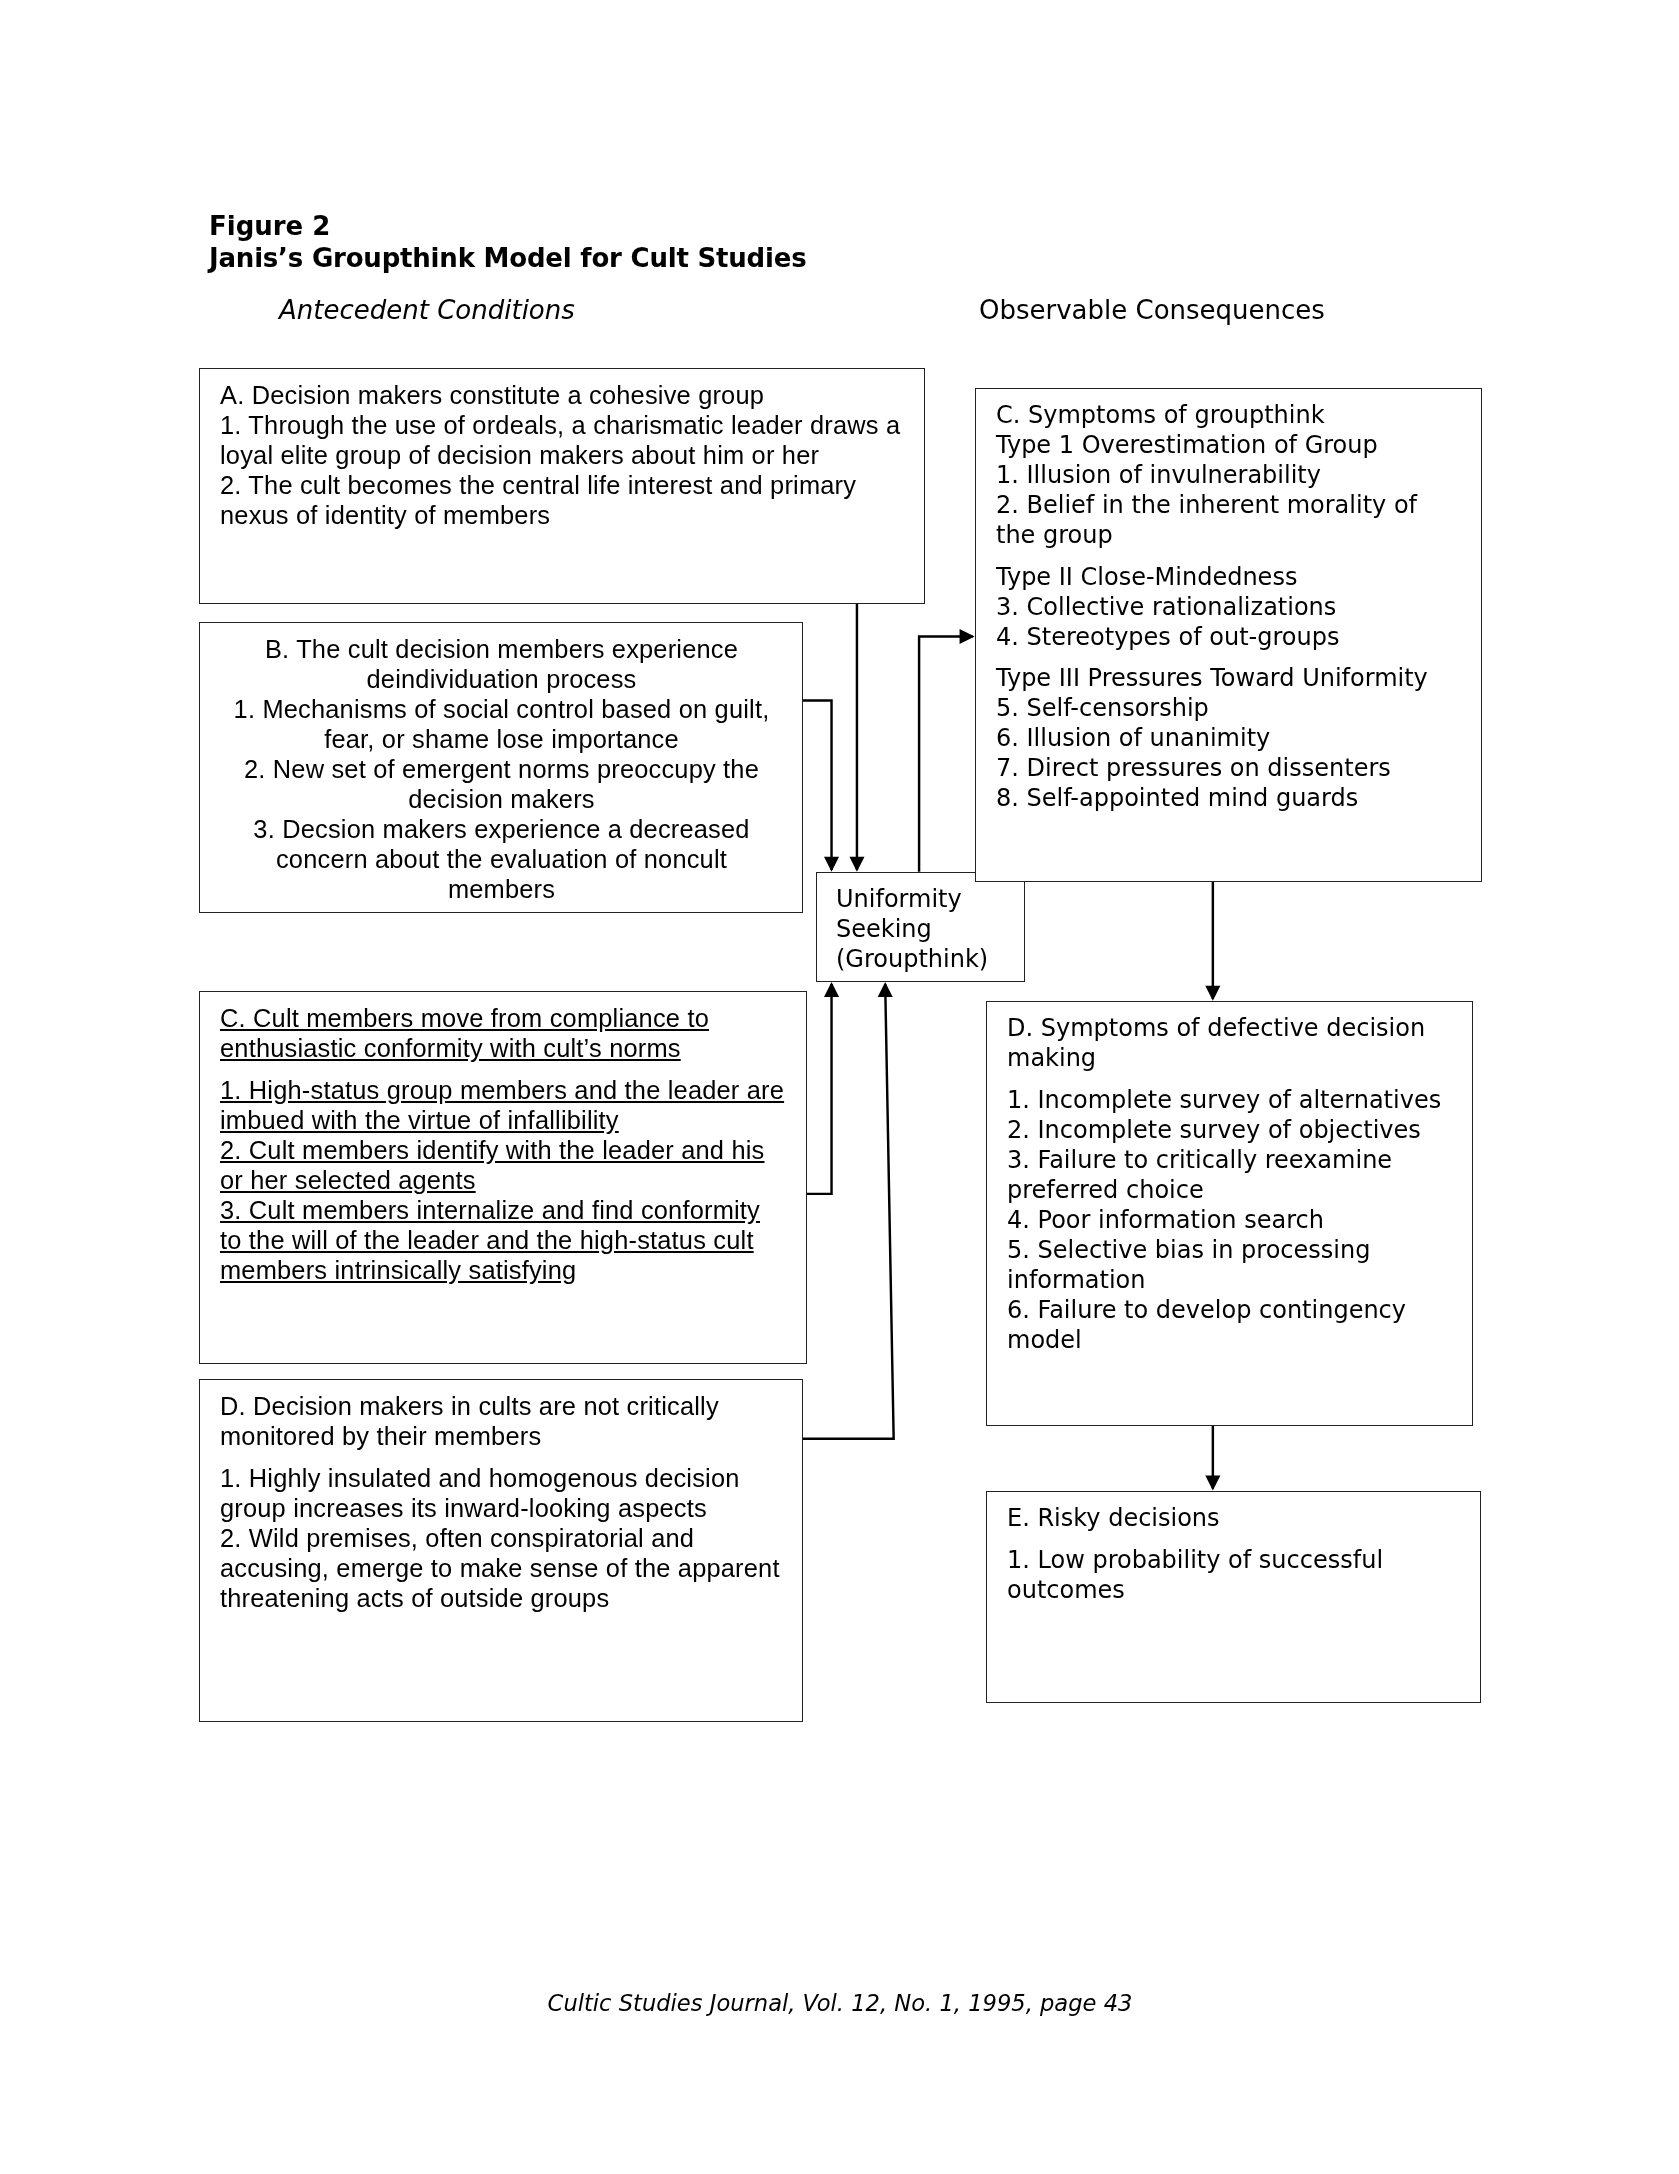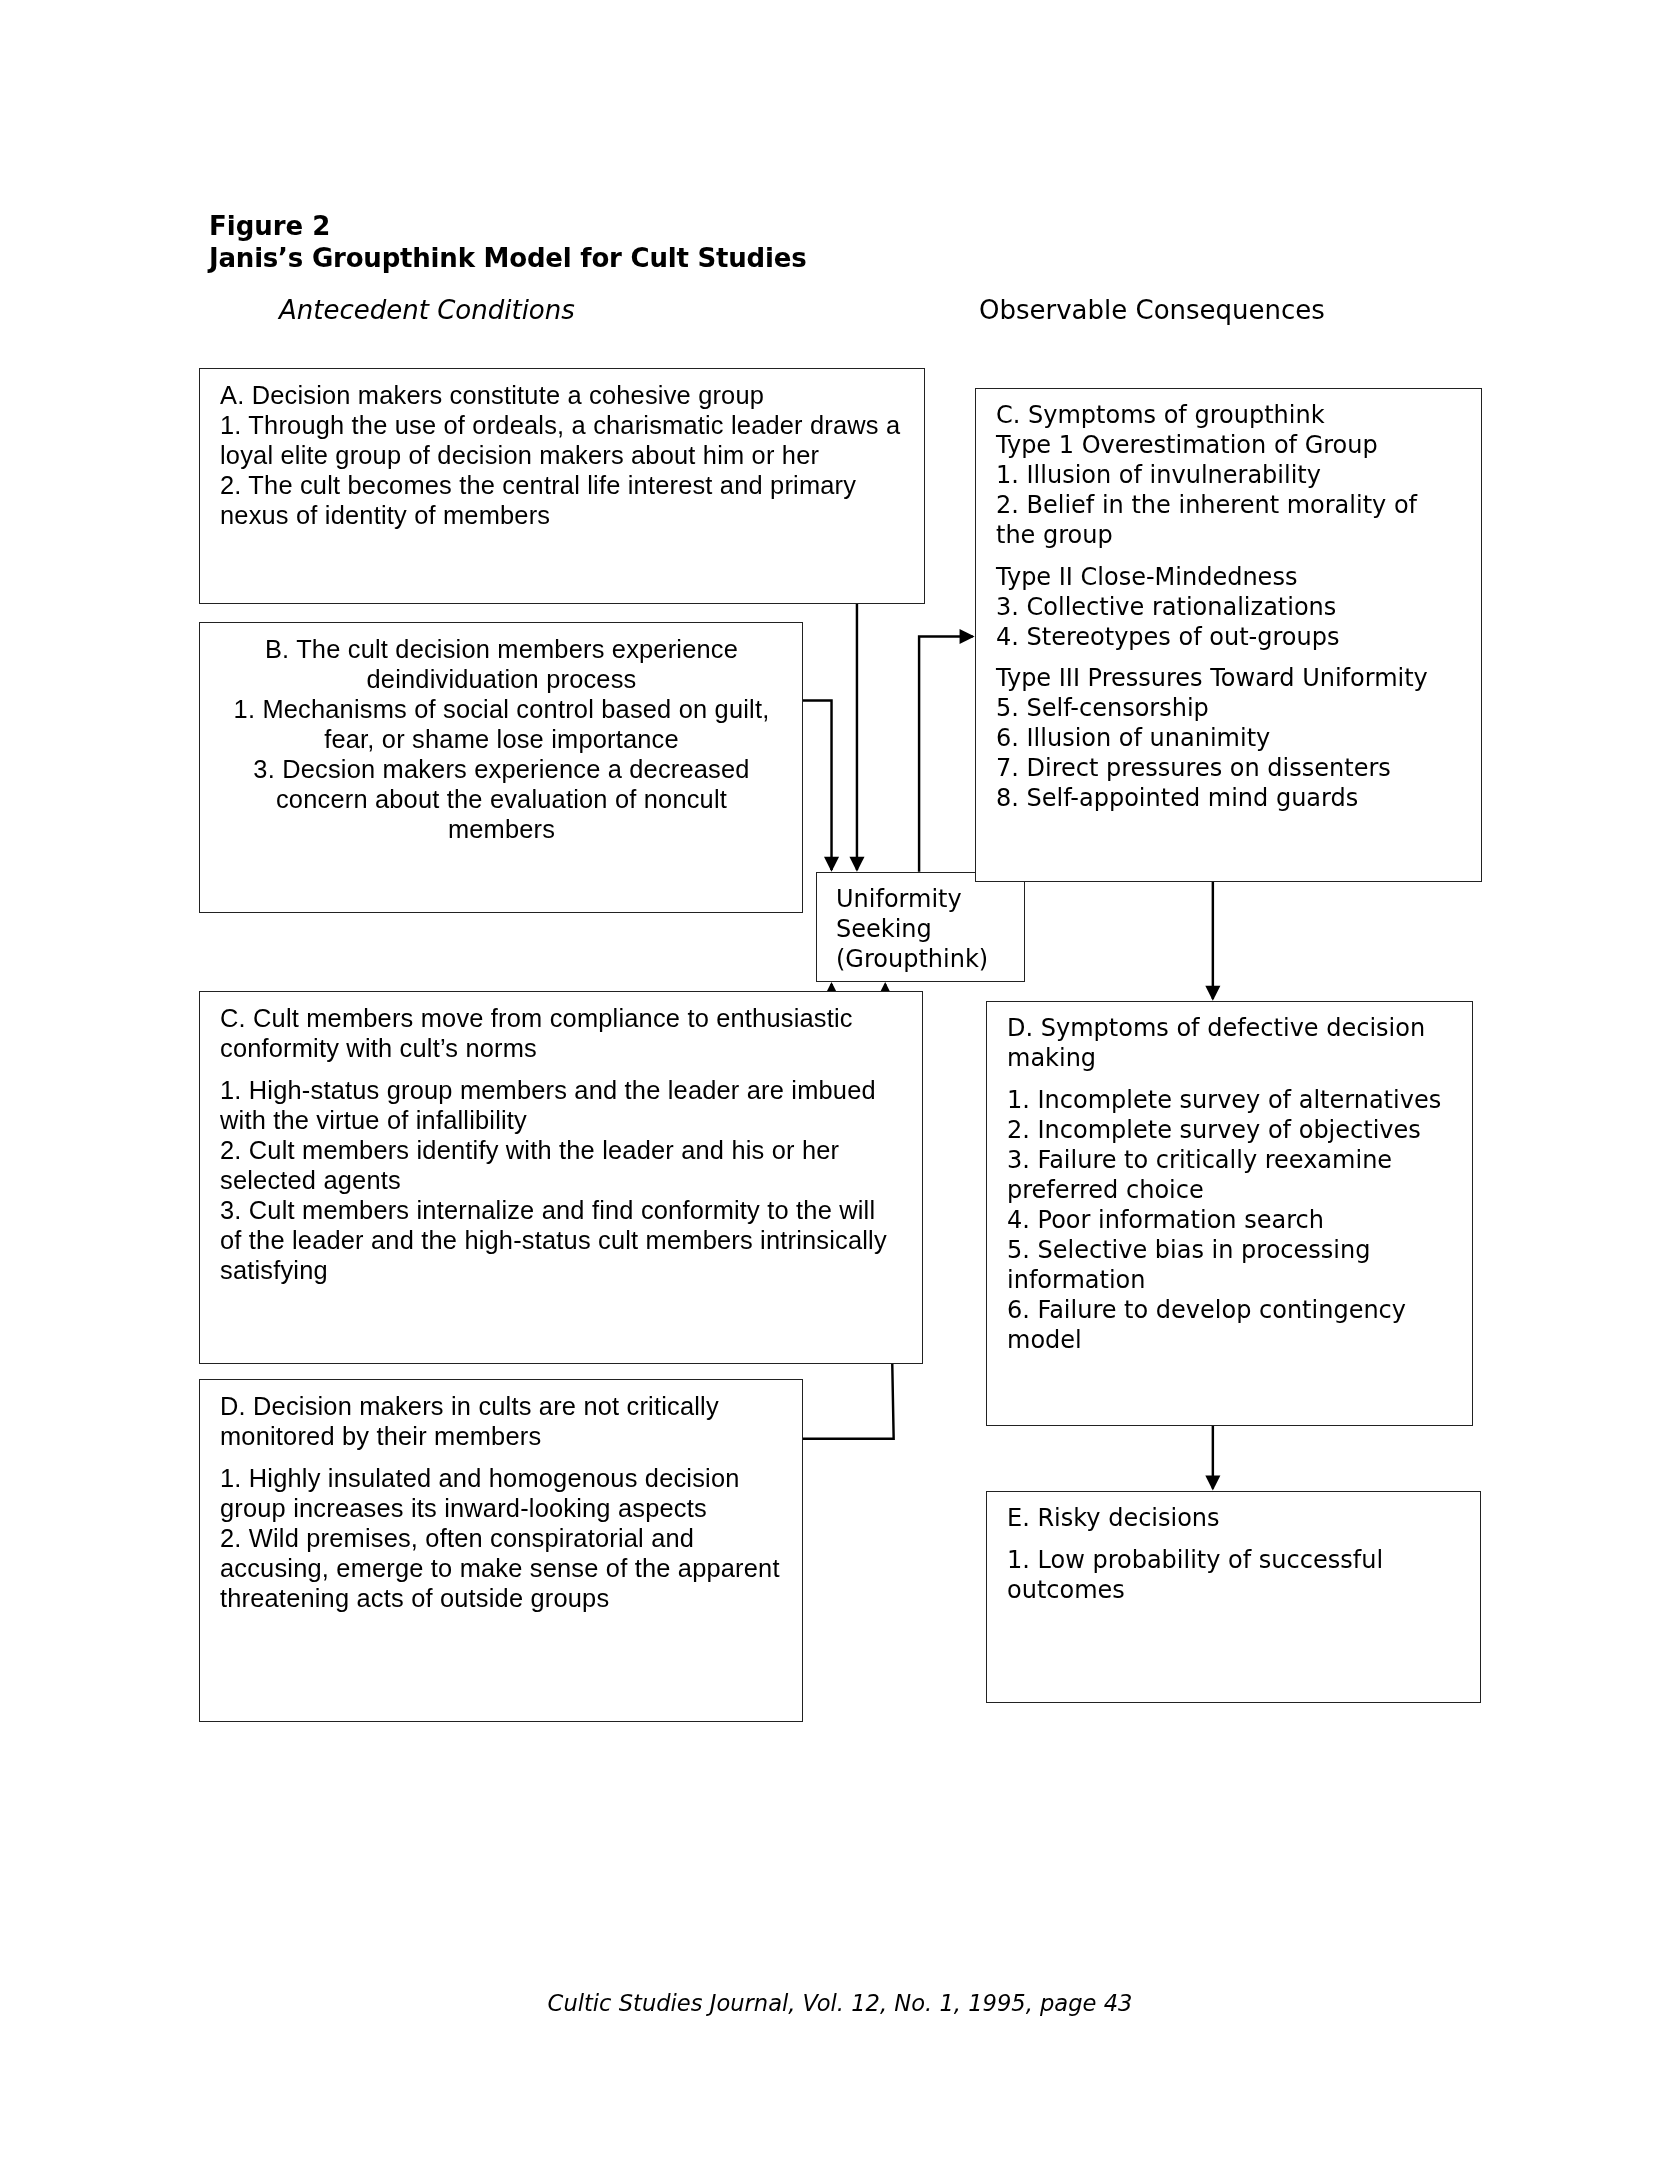--- a/index.html
+++ b/index.html
@@ -59,24 +59,25 @@
 
 <div class="box left" style="left:199px; top:368px; width:726px; height:236px;">
   <p>A. Decision makers constitute a cohesive group</p>
   <p>1. Through the use of ordeals, a charismatic leader draws a loyal elite group of decision makers about him or her</p>
   <p>2. The cult becomes the central life interest and primary nexus of identity of members</p>
 </div>
 
 <div class="box left" style="left:199px; top:622px; width:604px; height:291px;text-align:center;">
   <p>B. The cult decision members experience deindividuation process</p>
   <p>1. Mechanisms of social control based on guilt, fear, or shame lose importance</p>
+  <p>2. New set of emergent norms preoccupy the decision makers</p>
   <p>3. Decsion makers experience a decreased concern about the evaluation of noncult members</p>
 </div>
 
-<div class="box left" style="left:199px; top:991px; width:724px; height:373px;">
+<div class="box left" style="left:199px; top:991px; width:608px; height:373px;text-decoration:underline;">
   <p>C. Cult members move from compliance to enthusiastic conformity with cult’s norms</p>
   <p class="gap">1. High-status group members and the leader are imbued with the virtue of infallibility</p>
   <p>2. Cult members identify with the leader and his or her selected agents</p>
   <p>3. Cult members internalize and find conformity to the will of the leader and the high-status cult members intrinsically satisfying</p>
 </div>
 
 <div class="box left" style="left:199px; top:1379px; width:604px; height:343px;">
   <p>D. Decision makers in cults are not critically monitored by their members</p>
   <p class="gap">1. Highly insulated and homogenous decision group increases its inward-looking aspects</p>
   <p>2. Wild premises, often conspiratorial and accusing, emerge to make sense of the apparent threatening acts of outside groups</p>

